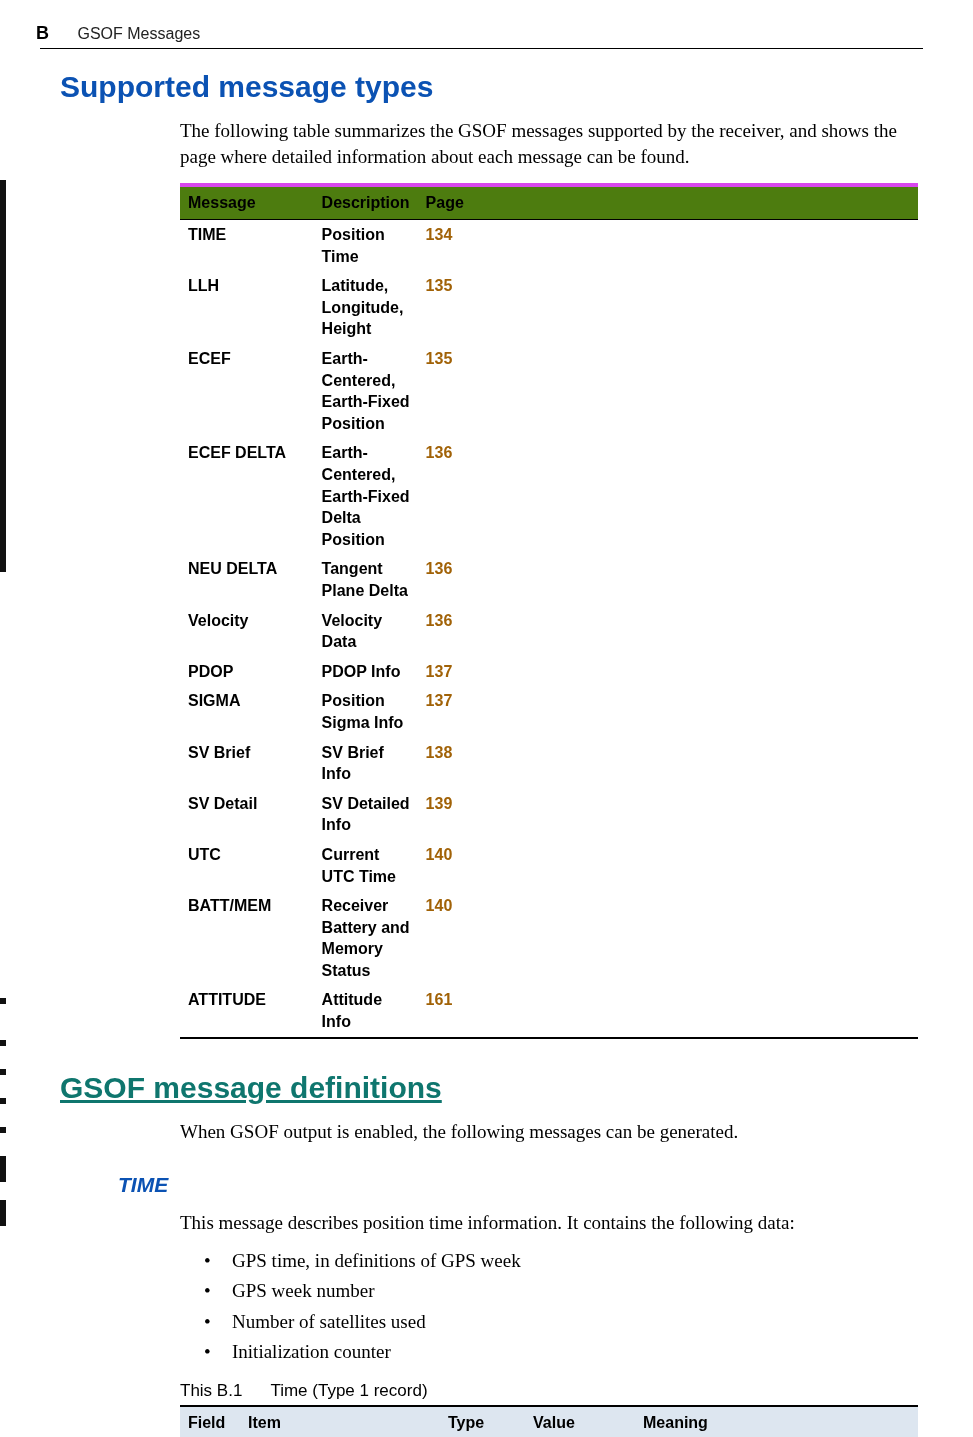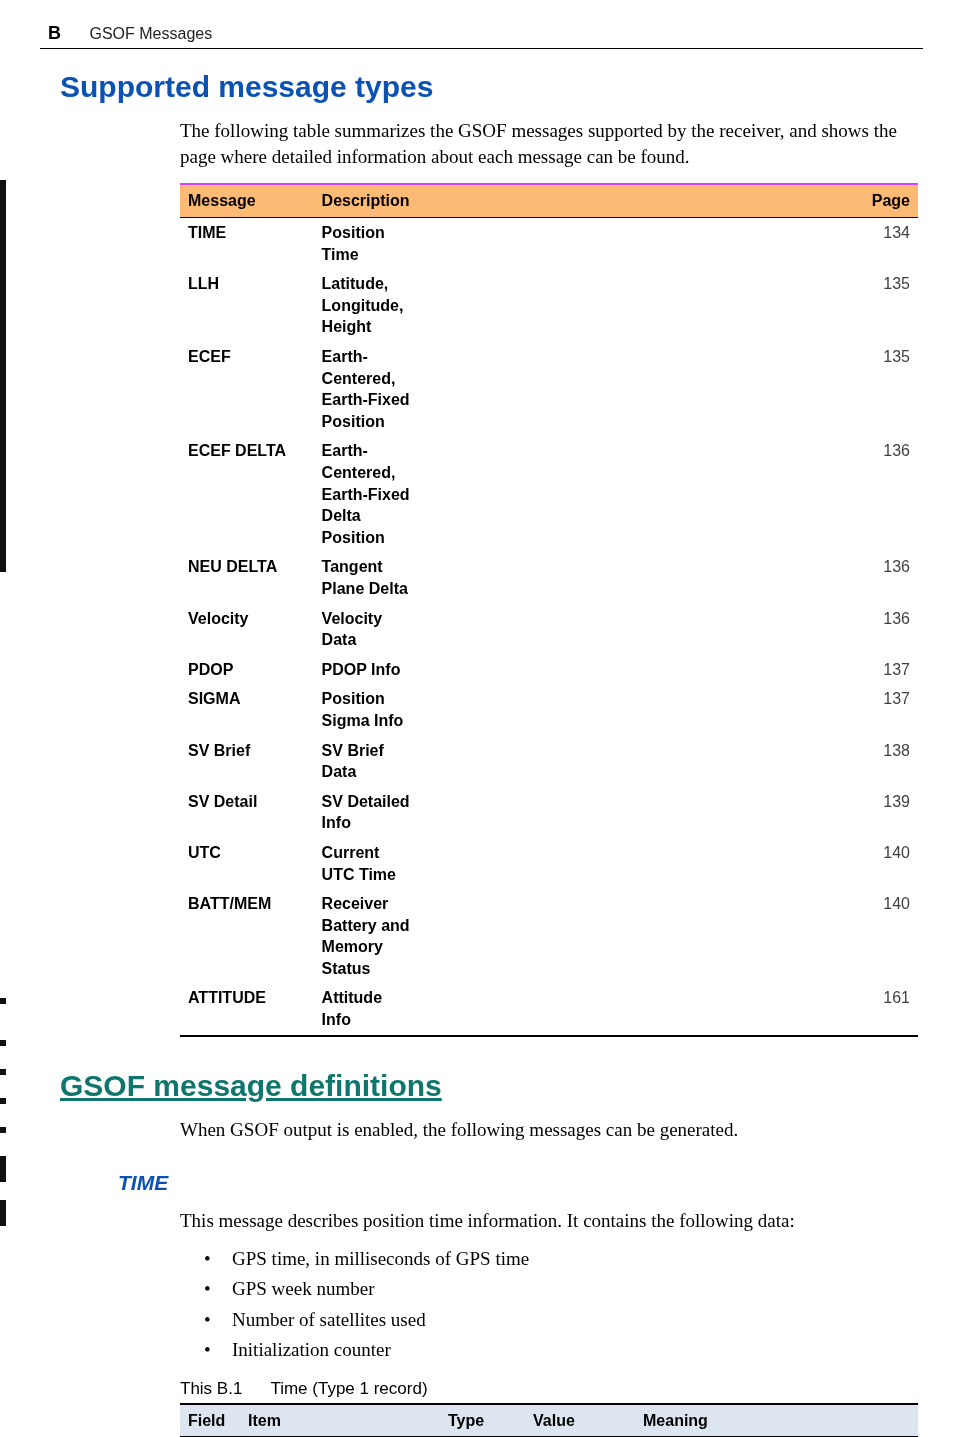--- a/index.html
+++ b/index.html
@@ -1,49 +1,49 @@
 <!DOCTYPE html>
 <html><head>
 <meta charset="utf-8">
 <style>
   * { box-sizing: border-box; margin: 0; padding: 0; }
   html, body { width: 973px; background: #fff; font-family: "Times New Roman", Times, serif; color: #000; }
   .page { position: relative; width: 973px; min-height: 1437px; padding: 0; }
 
   
-  .hdr { position: absolute; top: 24px; left: 48px; right: 50px; height: 28px; }
+  .hdr { position: absolute; top: 24px; left: 36px; right: 50px; height: 28px; }
   .hdr-letter { font: 700 18px/1 "Segoe UI", Arial, sans-serif; letter-spacing: .5px; }
   .hdr-title  { font: 400 16px/1 "Segoe UI", Arial, sans-serif; margin-left: 24px; color: #222; }
   .hdr-rule   { position: absolute; top: 48px; left: 40px; right: 50px; height: 1px; background: #000; }
 
   
   .leftmarks { position: absolute; left: 0; top: 0; width: 10px; height: 1437px; }
   .lm { position: absolute; left: 0; width: 6px; background: #111; }
 
   
   .h1 { font: 700 30px/1.1 "Segoe UI", Arial, sans-serif; color: #0b52b3; margin: 0 0 12px 0; }
 
   .content { padding: 70px 55px 0 60px; }
   .body-indent { margin-left: 120px; margin-top: 15px; }
   .para { font: 400 19px/1.35 "Minion Pro", "Times New Roman", serif; color: #000; margin-bottom: 10px; }
 
   
   table.msg { width: 100%; border-collapse: collapse; margin-top: 14px; }
   table.msg thead th {
     font: 700 16px/1.3 "Segoe UI", Arial, sans-serif;
-    background: #fdba74; text-align: left; padding: 6px 8px 5px 8px;
-    border-top: 2px solid #d946ef; border-bottom: 1px solid #000;
+    background: #4d7c0f; text-align: left; padding: 6px 8px 5px 8px;
+    border-top: 4px solid #d946ef; border-bottom: 1px solid #000;
   }
-  table.msg thead th:last-child { text-align: right; }
+  table.msg thead th:last-child { text-align: left; }
   table.msg tbody td {
     font: 700 16px/1.35 "Segoe UI", Arial, sans-serif;
     padding: 4px 8px; vertical-align: top;
   }
   table.msg tbody tr:last-child td { border-bottom: 2px solid #000; }
-  table.msg td.page { color: #404040; text-align: right; font-weight: 400; }
+  table.msg td.page { color: #a16207; text-align: left; font-weight: 700; }
   table.msg td.msgname { width: 170px; }
 
   
   .h1b { font: 700 30px/1.1 "Segoe UI", Arial, sans-serif; color: #0f766e; margin: 32px 0 10px 0; text-decoration: underline; }
   .h3blue { font: 800 21px/1 "Segoe UI", Arial, sans-serif; color: #0b52b3; font-style: italic; margin: 30px 0 14px 58px; }
 
   
   ul.bullets { margin: 10px 0 14px 24px; list-style: none; }
   ul.bullets li { font: 400 19px/1.6 "Minion Pro","Times New Roman",serif; position: relative; padding-left: 28px; }
   ul.bullets li:before { content: "•"; position: absolute; left: 0; top: 0; font-size: 19px; }
@@ -136,21 +136,21 @@
               <td>PDOP Info</td>
               <td class="page">137</td>
             </tr>
             <tr>
               <td class="msgname">SIGMA</td>
               <td>Position Sigma Info</td>
               <td class="page">137</td>
             </tr>
             <tr>
               <td class="msgname">SV Brief</td>
-              <td>SV Brief Data</td>
+              <td>SV Brief Info</td>
               <td class="page">138</td>
             </tr>
             <tr>
               <td class="msgname">SV Detail</td>
               <td>SV Detailed Info</td>
               <td class="page">139</td>
             </tr>
             <tr>
               <td class="msgname">UTC</td>
               <td>Current UTC Time</td>
@@ -175,21 +175,21 @@
     <div class="body-indent">
       <p class="para">When GSOF output is enabled, the following messages can be generated.</p>
     </div>
 
     <h2 class="h3blue">TIME</h2>
 
     <div class="body-indent">
       <p class="para">This message describes position time information. It contains the following data:</p>
 
       <ul class="bullets" id="time-bullets">
-          <li>GPS time, in milliseconds of GPS time</li>
+          <li>GPS time, in definitions of GPS week</li>
           <li>GPS week number</li>
           <li>Number of satellites used</li>
           <li>Initialization counter</li>
         </ul>
 
       <p class="tcap">
         <span>This B.1</span>
         &nbsp;&nbsp;&nbsp;&nbsp;
         <span>Time (Type 1 record)</span>
       </p>

